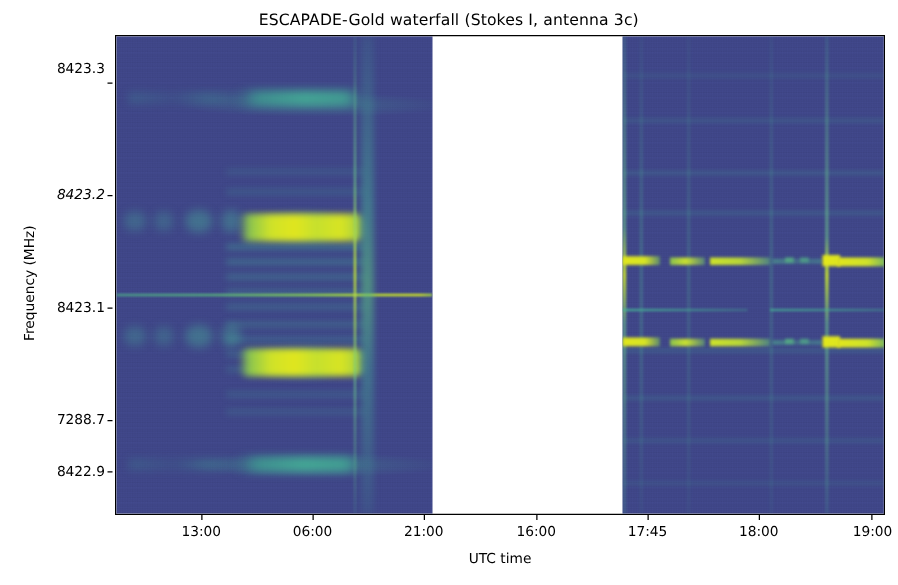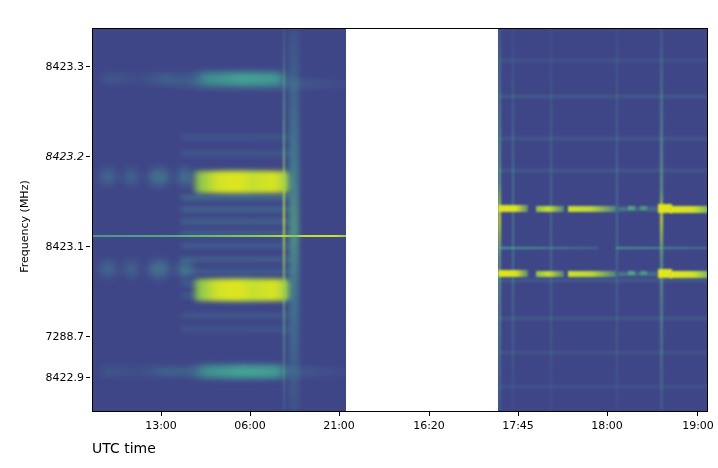--- a/index.html
+++ b/index.html
@@ -35,33 +35,34 @@
   .hband{position:absolute;pointer-events:none;}
   .vstreak{position:absolute;top:0;height:100%;pointer-events:none;}
 
   
   .xtick{position:absolute;top:412px;width:1px;height:4px;background:#000;}
   .xlab{position:absolute;top:419px;font-size:11px;color:#000;transform:translateX(-50%);white-space:nowrap;}
   .ytick{position:absolute;left:86px;width:4px;height:1px;background:#000;}
   .ylab{position:absolute;left:84px;font-size:11px;color:#000;transform:translate(-100%,-50%);white-space:nowrap;}
 
   #xaxis-label{
-    position:absolute;left:92px;top:440px;width:616px;
-    font-size:14px;color:#000;
+    position:absolute;left:92px;top:440px;width:616px;text-align:center;
+    font-size:11px;color:#000;
   }
   #yaxis-label{
     position:absolute;left:-76px;top:220px;width:200px;text-align:center;
     font-size:11px;color:#000;transform:rotate(-90deg);transform-origin:center center;
   }
 </style>
 </head>
 <body>
 
 <div id="figure">
 
+  <div id="title">ESCAPADE-Gold waterfall (Stokes I, antenna 3c)</div>
 
   <div id="axes">
     <div id="plotclip">
 
       <div class="block" style="left:0px;width:253px;">
         <div class="blocknoise"></div>
 
         <div class="hband" style="left:0;top:42px;width:100%;height:26px;background:radial-gradient(ellipse 150px 14px at 160px 50%, rgba(70,160,150,.30), rgba(70,160,150,0) 72%);"></div>
         <div class="hband" style="left:0;top:330px;width:100%;height:26px;background:radial-gradient(ellipse 150px 14px at 160px 50%, rgba(70,160,150,.30), rgba(70,160,150,0) 72%);"></div>
 
@@ -214,32 +215,32 @@
   <div class="xtick" style="left:250px;"></div>
   <div class="xtick" style="left:339px;"></div>
   <div class="xtick" style="left:429px;"></div>
   <div class="xtick" style="left:518px;"></div>
   <div class="xtick" style="left:607px;"></div>
   <div class="xtick" style="left:697px;"></div>
 
   <div class="xlab" style="left:161px;">13:00</div>
   <div class="xlab" style="left:250px;">06:00</div>
   <div class="xlab" style="left:339px;">21:00</div>
-  <div class="xlab" style="left:429px;">16:20</div>
+  <div class="xlab" style="left:429px;">16:00</div>
   <div class="xlab" style="left:518px;">17:45</div>
   <div class="xlab" style="left:607px;">18:00</div>
   <div class="xlab" style="left:698px;">19:00</div>
 
   <div class="ytick" style="top:66px;"></div>
   <div class="ytick" style="top:156px;"></div>
   <div class="ytick" style="top:246px;"></div>
   <div class="ytick" style="top:336px;"></div>
   <div class="ytick" style="top:377px;"></div>
 
-  <div class="ylab" style="top:66px;">8423.3</div>
+  <div class="ylab" style="top:55px;">8423.3</div>
   <div class="ylab" style="top:156px;font-style:italic;">8423.2</div>
   <div class="ylab" style="top:246px;">8423.1</div>
   <div class="ylab" style="top:336px;">7288.7</div>
   <div class="ylab" style="top:377px;">8422.9</div>
 
   <div id="xaxis-label">UTC time</div>
   <div id="yaxis-label">Frequency (MHz)</div>
 
 </div>
 

